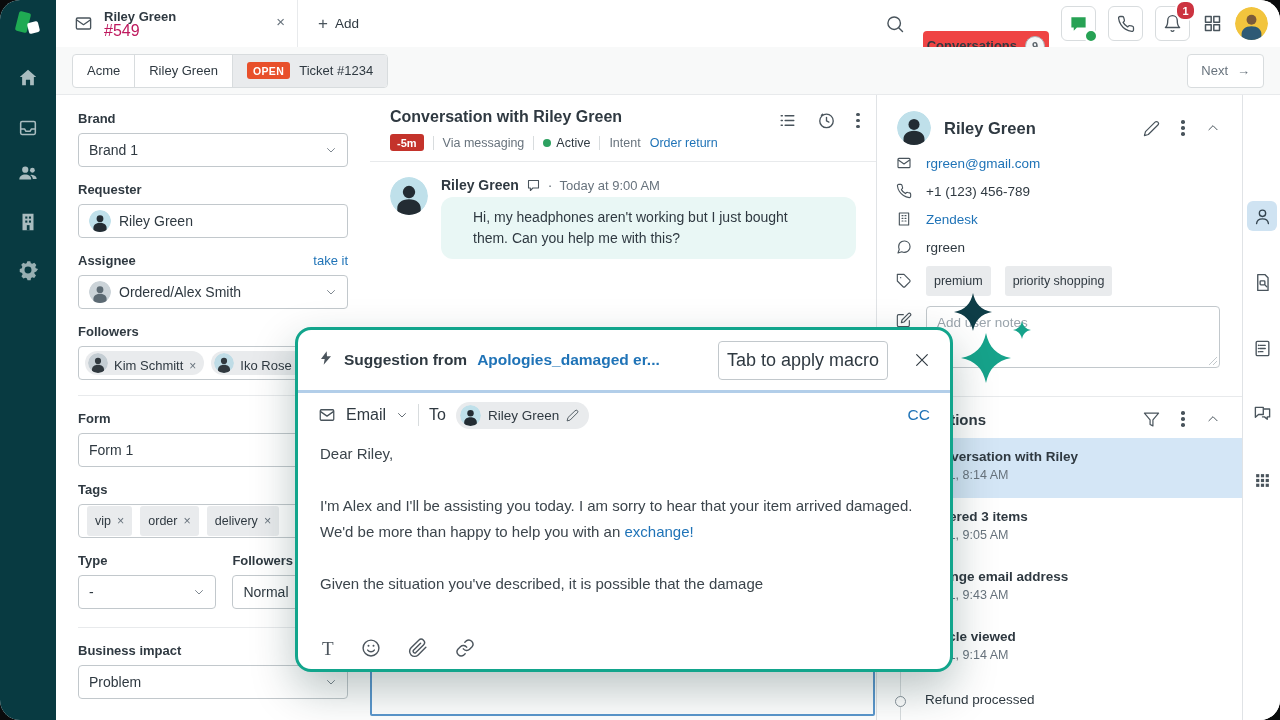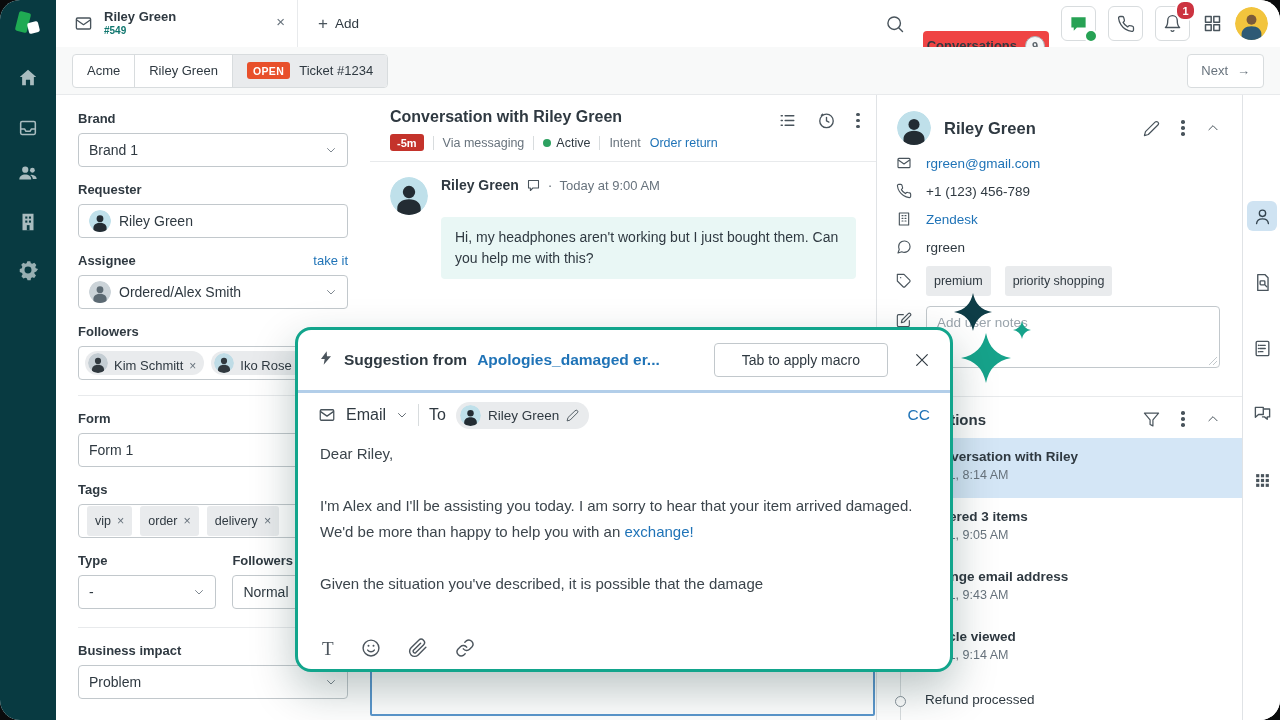--- a/index.html
+++ b/index.html
@@ -14,21 +14,21 @@
   .nav{position:absolute;left:0;top:0;bottom:0;width:56px;background:#083a41;}
   .logo{position:absolute;left:14px;top:10px;width:30px;height:30px;}
   .logo .g{position:absolute;left:3px;top:2px;width:12px;height:20px;background:#1faa53;border-radius:2px;transform:rotate(14deg);}
   .logo .w{position:absolute;left:14px;top:12px;width:11px;height:11px;background:#fff;border-radius:2px;transform:rotate(-14deg);}
   .nav-ic{position:absolute;left:14px;width:28px;height:28px;color:#a9bcbf;display:flex;align-items:center;justify-content:center;}
 
   
   .topbar{position:absolute;left:56px;right:0;top:0;height:47px;background:#fff;border-bottom:1px solid #e8eaec;display:flex;align-items:center;}
   .ticket-tab{width:242px;height:47px;border-right:1px solid #e8eaec;display:flex;align-items:center;padding-left:18px;box-sizing:border-box;position:relative;}
   .ticket-tab .t1{font-size:13px;font-weight:700;color:#2f3941;line-height:15px;}
-  .ticket-tab .t2{font-size:10px;color:#0f766e;line-height:14px;font-weight:bold;}
+  .ticket-tab .t2{font-size:16px;color:#be185d;line-height:14px;}
   .tab-close{position:absolute;right:12px;top:13px;color:#68737d;font-size:15px;cursor:pointer;}
   .add-btn{margin-left:20px;display:flex;align-items:center;gap:7px;color:#2f3941;font-size:13.5px;cursor:pointer;}
   .add-btn .plus{font-size:17px;color:#49545c;line-height:1;}
   .top-right{margin-left:auto;display:flex;align-items:center;gap:12px;padding-right:12px;}
   .search-btn{color:#49545c;}
   .conv-btn{height:30px;background:#ef4444;border-radius:4px;display:flex;align-items:center;gap:8px;padding:0 4px;font-size:13px;font-weight:600;color:#2f3941;cursor:pointer;margin-top:44px;}
   .conv-badge{width:18px;height:18px;border-radius:50%;background:#f5f6f7;border:1px solid #aab3ba;color:#5b646b;font-size:11px;display:flex;align-items:center;justify-content:center;}
   .sq-btn{width:33px;height:33px;border:1px solid #d8dcde;border-radius:6px;background:#fff;display:flex;align-items:center;justify-content:center;position:relative;color:#49545c;cursor:pointer;}
   .online-dot{position:absolute;right:-3px;bottom:-3px;width:10px;height:10px;border-radius:50%;background:#27a254;border:2px solid #fff;}
   .notif-badge{position:absolute;right:-7px;top:-7px;min-width:17px;height:17px;border-radius:9px;background:#cc3340;color:#fff;font-size:11px;font-weight:700;display:flex;align-items:center;justify-content:center;border:2px solid #fff;}
@@ -63,21 +63,21 @@
   .conv-meta{display:flex;align-items:center;gap:9px;margin-top:8px;font-size:12.5px;color:#68737d;}
   .sla{background:#c4332b;color:#fff;font-weight:700;font-size:11px;border-radius:3px;padding:2.5px 7px;}
   .vsep{width:1px;height:14px;background:#d8dcde;}
   .gdot{width:8px;height:8px;border-radius:50%;background:#2da160;display:inline-block;margin-right:5px;}
   .active-t{color:#2f3941;}
   .intent-link{color:#1f73b7;cursor:pointer;}
   .conv-icons{position:absolute;right:16px;top:16px;display:flex;align-items:center;gap:20px;color:#49545c;}
   .msg{display:flex;gap:13px;padding:15px 20px;}
   .msg-name-row{display:flex;align-items:center;gap:7px;font-size:14px;color:#68737d;}
   .msg-name{font-weight:700;color:#2f3941;}
-  .bubble{margin-top:24px;background:#e9f7f5;border-radius:4px;padding:10px 14px;font-size:14px;line-height:21px;color:#2f3941;max-width:430px;}
+  .bubble{margin-top:4px;background:#e9f7f5;border-radius:12px;padding:10px 32px;font-size:14px;line-height:21px;color:#2f3941;max-width:430px;}
   .composer-ghost{position:absolute;left:0;right:1px;top:440px;bottom:4px;border:2px solid #5b97cd;border-radius:2px;background:#fff;}
 
   
   .right-panel{position:absolute;left:821px;top:0;bottom:0;width:365px;background:#fff;}
   .user-head{display:flex;align-items:center;padding:16px 22px 4px 20px;gap:13px;}
   .user-name{font-size:16.5px;font-weight:700;color:#2f3941;}
   .user-head-icons{margin-left:auto;display:flex;align-items:center;gap:21px;color:#49545c;}
   .c-row{display:flex;align-items:flex-start;padding:5px 22px 5px 18px;gap:14px;font-size:13.5px;color:#2f3941;align-items:center;min-height:18px;}
   .c-row .cic{color:#49545c;flex:none;width:17px;display:flex;justify-content:center;}
   .link{color:#1f73b7;cursor:pointer;}
@@ -100,21 +100,21 @@
   
   .rail{position:absolute;left:1186px;top:0;bottom:0;width:38px;border-left:1px solid #e0e3e6;background:#fff;}
   .rail-ic{position:absolute;left:4px;width:30px;height:30px;border-radius:6px;display:flex;align-items:center;justify-content:center;color:#49545c;cursor:pointer;}
   .rail-ic.active{background:#cfe3f2;color:#33434e;}
 
   
   .modal{position:absolute;left:295px;top:327px;width:658px;height:345px;background:#fff;border:3px solid #12a58c;border-radius:16px;box-shadow:0 18px 44px rgba(7,42,42,.28);z-index:50;box-sizing:border-box;overflow:hidden;}
   .mod-head{height:60px;display:flex;align-items:center;padding:0 20px;gap:10px;}
   .mod-title{font-size:15.5px;color:#2f3941;font-weight:600;}
   .mod-link{font-size:15.5px;color:#1f73b7;font-weight:600;cursor:pointer;}
-  .apply-btn{margin-left:auto;border:1px solid #c2c8cc;border-radius:4px;background:#fff;padding:8px 27px;font-size:14px;color:#2f3941;cursor:pointer;}
+  .apply-btn{margin-left:auto;border:1px solid #c2c8cc;border-radius:4px;background:#fff;padding:8px 8px;font-size:18px;color:#2f3941;cursor:pointer;}
   .mod-close{margin-left:16px;color:#2f3941;cursor:pointer;}
   .mod-div{height:3px;background:#b2cee9;}
   .compose-row{height:44px;display:flex;align-items:center;padding:0 20px;gap:10px;color:#2f3941;}
   .compose-row .lbl{font-size:16px;}
   .to-chip{background:#e9ebed;border-radius:15px;display:flex;align-items:center;gap:7px;padding:3px 10px 3px 4px;font-size:13.5px;color:#2f3941;}
   .cc{margin-left:auto;color:#1f73b7;font-size:15.5px;cursor:pointer;}
   .mod-body{padding:4px 22px 0 22px;height:186px;overflow:hidden;font-size:15px;line-height:26px;color:#3c454c;}
   .mod-toolbar{display:flex;align-items:center;gap:27px;padding:11px 24px;color:#4c555d;}
   .tt{font-family:"Liberation Serif",serif;font-size:19px;font-weight:400;line-height:1;}
 

